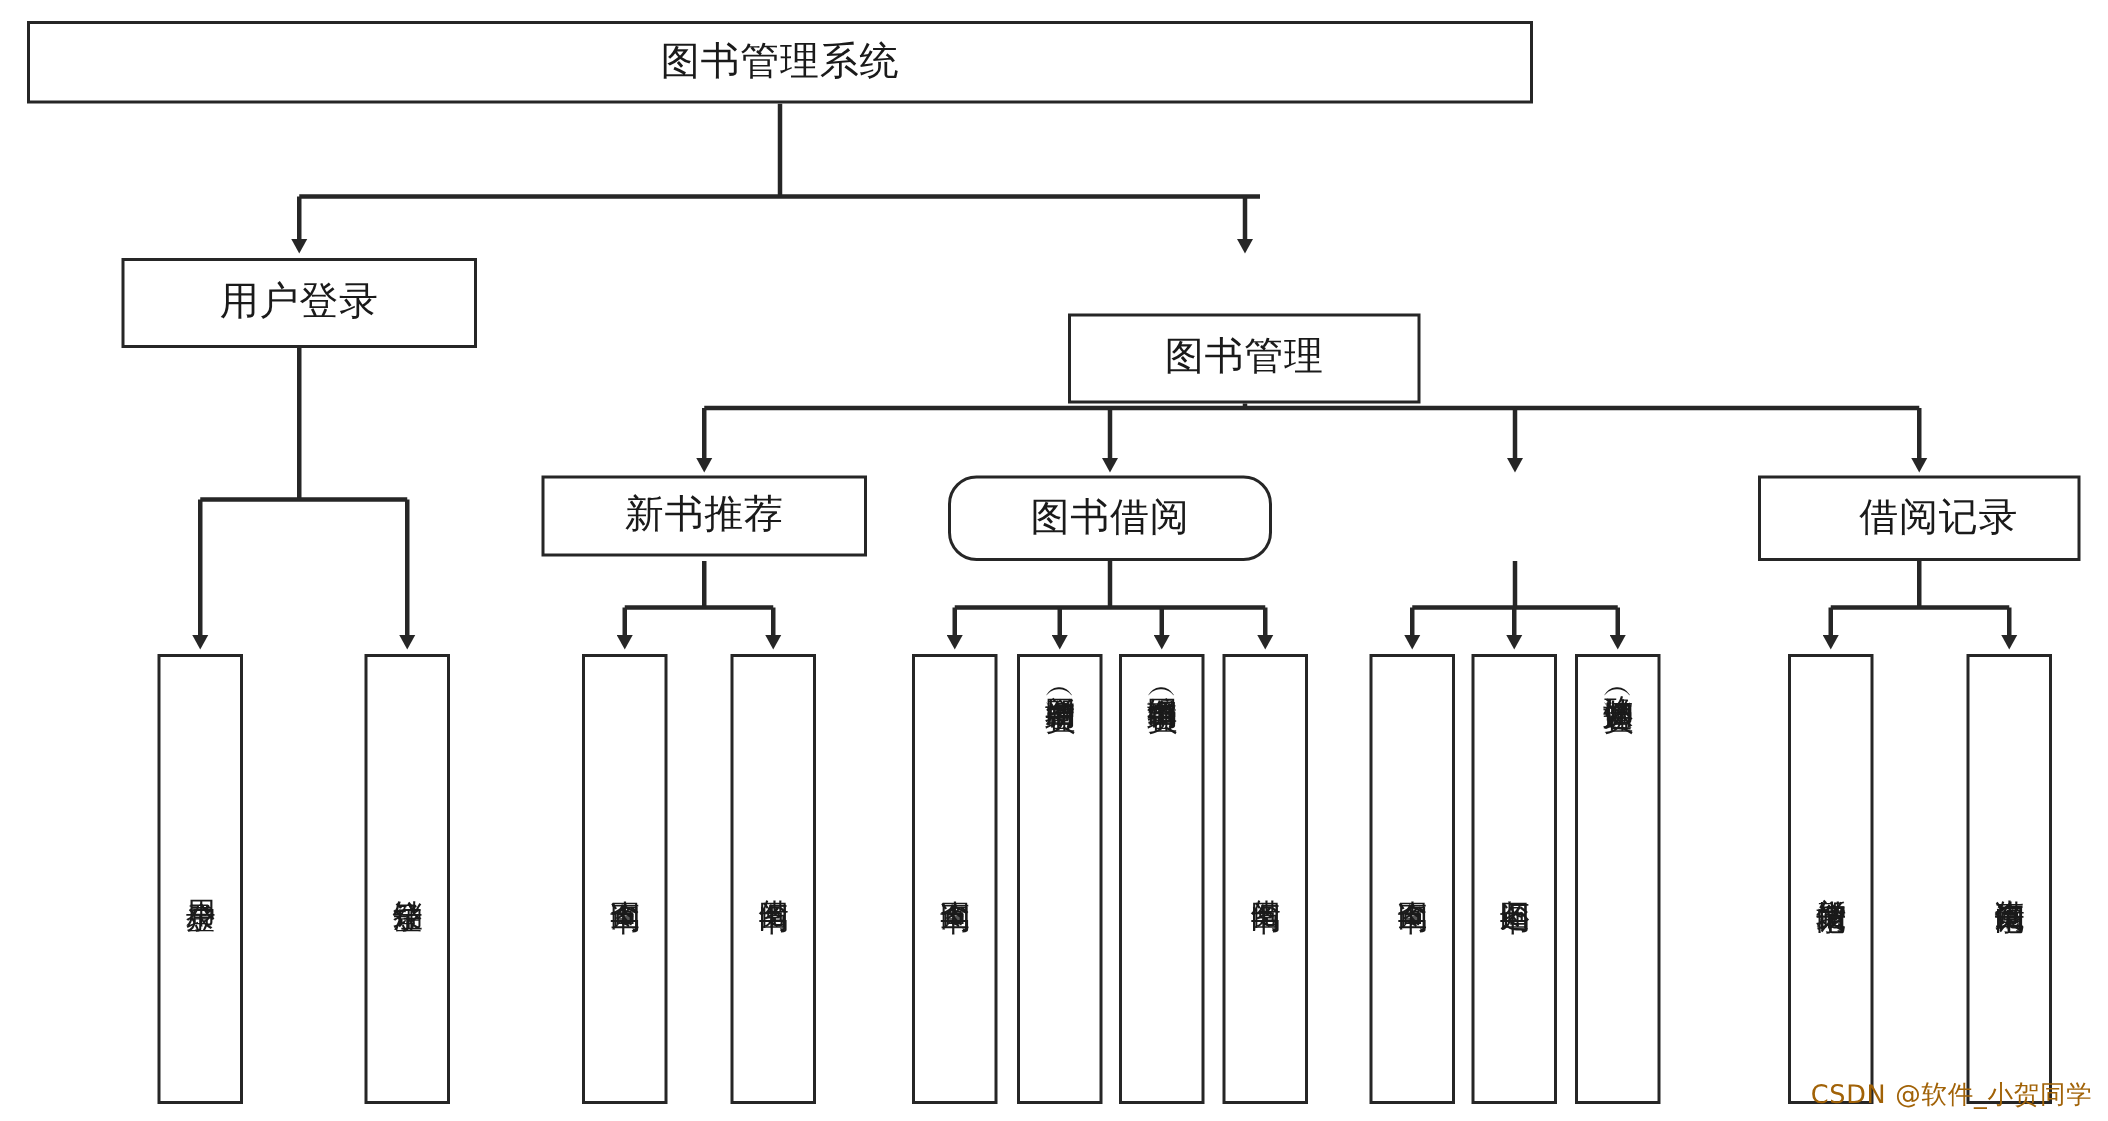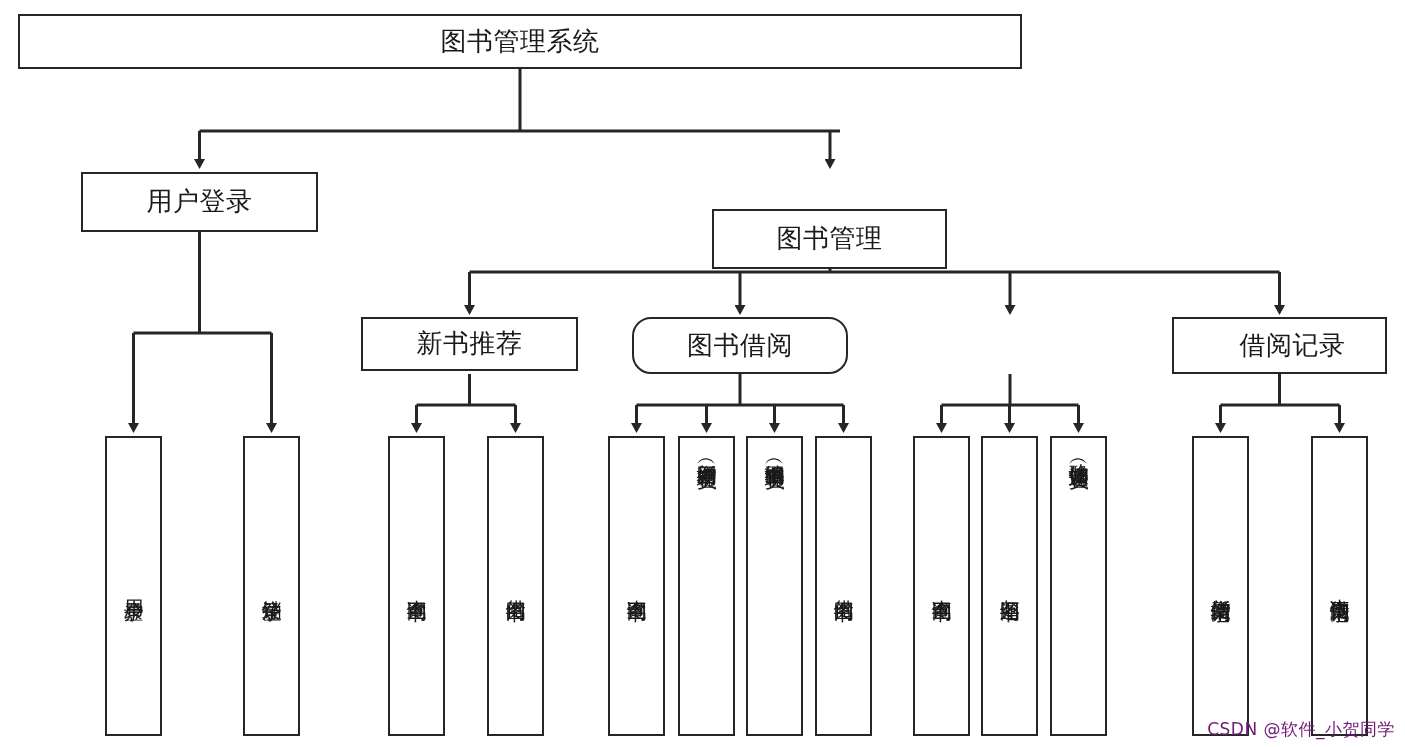--- a/index.html
+++ b/index.html
@@ -58,21 +58,21 @@
   }
   .node-v.align-mid {
     align-items: center;
     padding-top: 0;
   }
   #watermark {
     position: absolute;
     right: 10px;
     bottom: 6px;
     font-size: 17px;
-    color: #701a75;
+    color: #a16207;
     letter-spacing: 0.5px;
     z-index: 5;
     white-space: nowrap;
   }
 </style>
 </head>
 <body>
 
 <div id="diagram-root">
 

